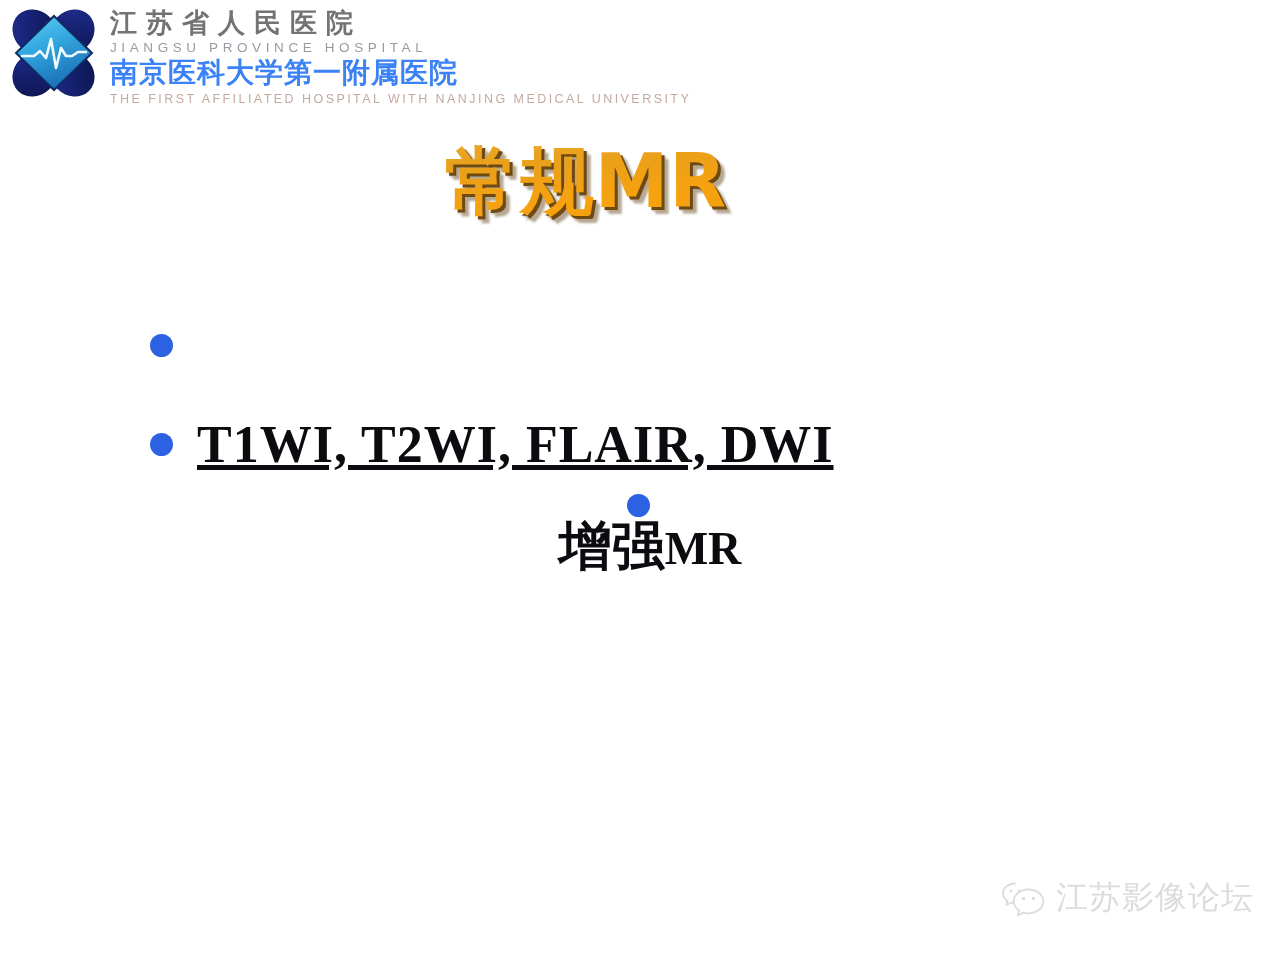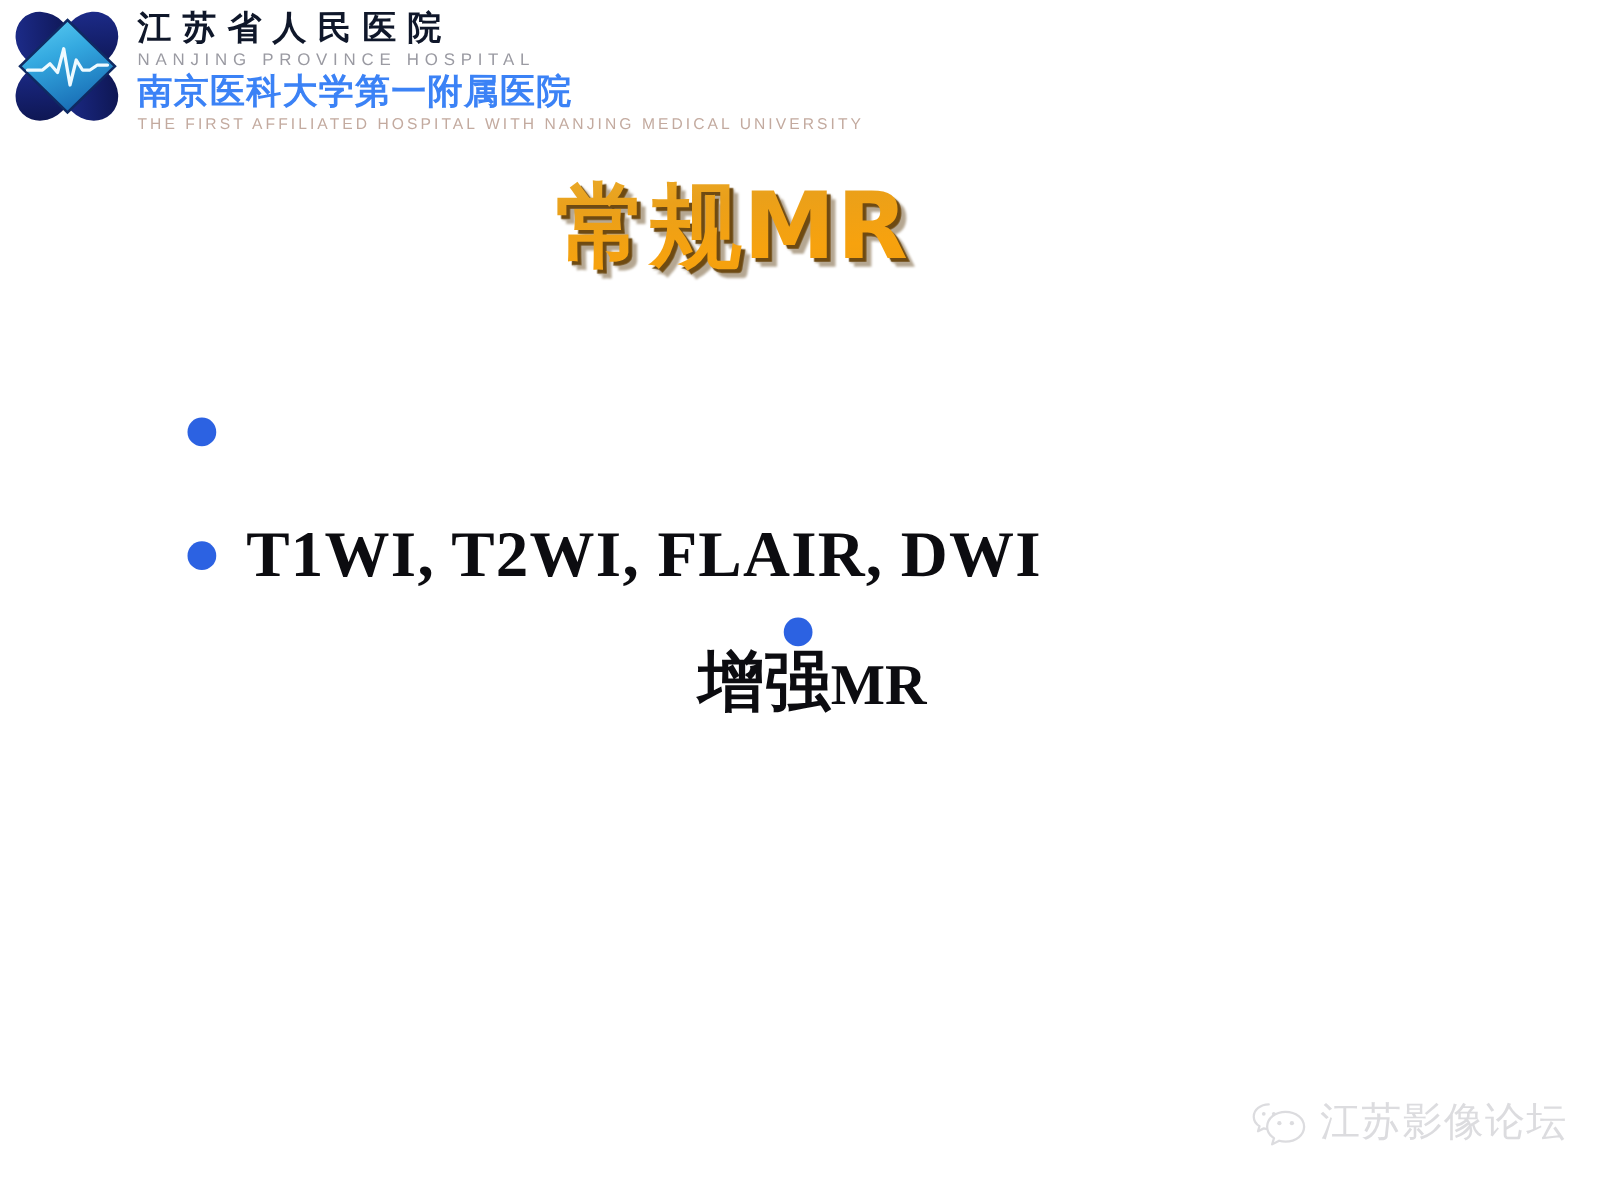--- a/index.html
+++ b/index.html
@@ -44,21 +44,21 @@
   .letterhead-text {
     display: flex;
     flex-direction: column;
     padding-top: 2px;
   }
 
   .hosp-cn-1 {
     font-size: 27px;
     line-height: 30px;
     font-weight: 700;
-    color: #0f172a;
+    color: #737373;
     letter-spacing: 9px;
     white-space: nowrap;
     font-family: "DejaVu Sans", "Liberation Sans", sans-serif;
   }
 
   .hosp-en-1 {
     font-size: 13.5px;
     line-height: 16px;
     color: #9a9aa2;
     letter-spacing: 4.6px;
@@ -150,20 +150,21 @@
     font-weight: 700;
     letter-spacing: 0px;
   }
 
   .bullet-text.en {
     font-family: "Liberation Serif", "DejaVu Serif", serif;
     font-size: 52px;
     line-height: 56px;
     font-weight: 700;
     letter-spacing: 1px;
+    text-decoration: underline;
   }
 
   .bullet-text.mixed {
     font-family: "DejaVu Sans", "Liberation Sans", sans-serif;
     font-size: 53px;
     line-height: 58px;
     font-weight: 700;
   }
   .bullet-text.mixed .latin-part {
     font-family: "Liberation Serif", "DejaVu Serif", serif;
@@ -221,21 +222,21 @@
         </g>
 
         <polygon points="46,10 84,47 46,84 8,47" fill="url(#diamondGrad)" stroke="#0f2a63" stroke-width="2"></polygon>
 
         <polyline points="14,50 26,50 32,45 38,52 43,33 48,62 53,42 58,50 64,50 70,46 78,46" fill="none" stroke="#eefaff" stroke-width="2.6" stroke-linejoin="round" stroke-linecap="round"></polyline>
       </svg>
     </div>
 
     <div class="letterhead-text">
       <div class="hosp-cn-1">江苏省人民医院</div>
-      <div class="hosp-en-1">NANJING PROVINCE HOSPITAL</div>
+      <div class="hosp-en-1">JIANGSU PROVINCE HOSPITAL</div>
       <div class="hosp-cn-2">南京医科大学第一附属医院</div>
       <div class="hosp-en-2">THE FIRST AFFILIATED HOSPITAL WITH NANJING MEDICAL UNIVERSITY</div>
     </div>
   </div>
 
   <div class="slide-title">常规MR</div>
 
   <div class="bullets">
 
     <div class="bullet-row row-1">

